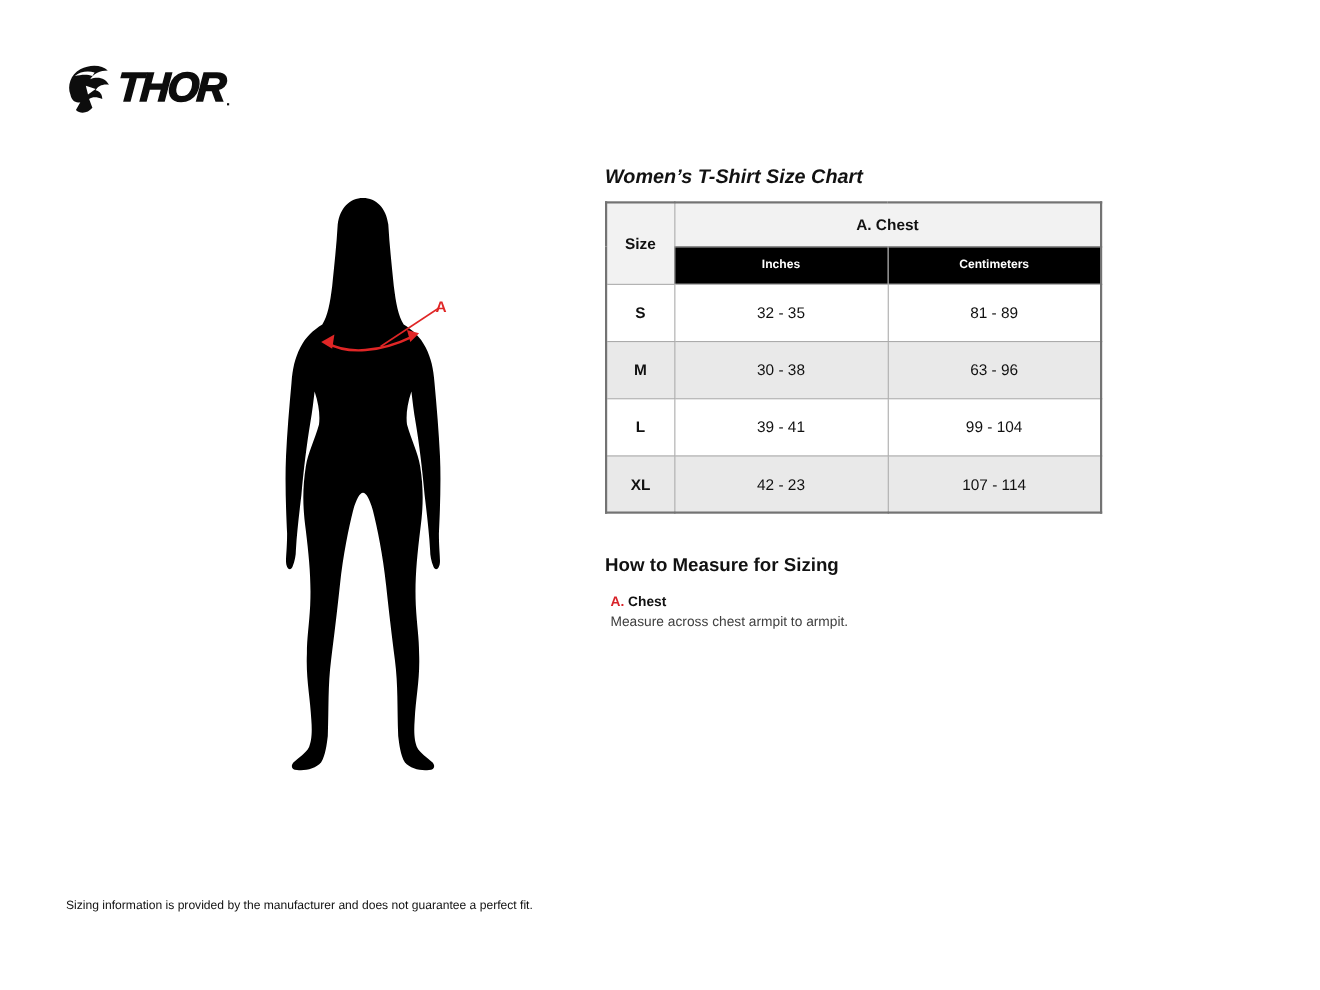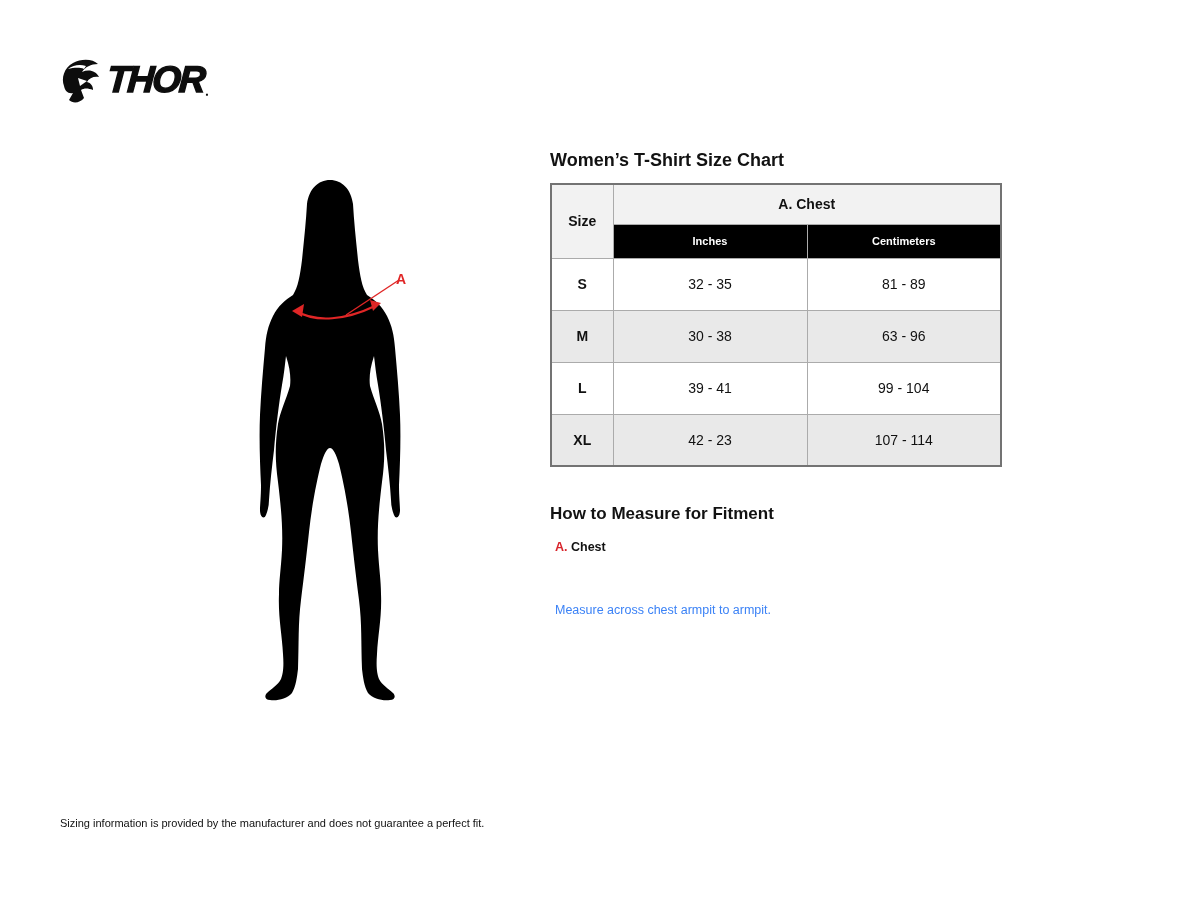--- a/index.html
+++ b/index.html
@@ -16,40 +16,40 @@
     font-size:37px; font-weight:bold; font-style:italic; letter-spacing:-2px;
     color:#0d0d0d; -webkit-text-stroke:1.4px #0d0d0d; line-height:48px;
     transform:skewX(-4deg); margin-left:3px;
   }
   .logo-mark { font-size:8px; color:#0d0d0d; align-self:flex-end; margin:0 0 7px 2px; }
 
   
   .figure-svg { position:absolute; left:248px; top:172px; width:180px; height:540px; }
 
   
-  .chart-title { position:absolute; left:550px; top:150px; font-size:18px; font-weight:bold; color:#121212; }
+  .chart-title { position:absolute; left:550px; top:150px; font-size:18px; font-weight:bold; color:#121212;font-style:italic; }
 
   .size-table {
     position:absolute; left:550px; top:183px; width:450px;
     border-collapse:collapse; table-layout:fixed; border:2px solid #737373;
   }
   .size-table th, .size-table td { border:1px solid #ababab; text-align:center; vertical-align:middle; }
   .col-size { width:62px; }
   .col-unit { width:194px; }
   .size-head { background:#f2f2f2; font-size:14px; font-weight:bold; color:#111; }
   .measure-head { background:#f2f2f2; font-size:14px; font-weight:bold; color:#111; height:40px; }
   .unit-bar { background:#000000; color:#ffffff; font-size:11px; font-weight:bold; height:34px; }
   .size-table td { font-size:14px; height:52px; color:#111; }
   .size-cell { font-weight:bold; }
   .row-alt { background:#e9e9e9; }
 
   .measure-title { position:absolute; left:550px; top:504px; font-size:17px; font-weight:bold; color:#121212; }
   .measure-key { position:absolute; left:555px; top:540px; font-size:12.5px; font-weight:bold; color:#111; }
   .measure-key .red { color:#d8232a; }
-  .measure-desc { position:absolute; left:555px; top:558px; font-size:12.5px; color:#3b82f6;margin-top:45px; }
+  .measure-desc { position:absolute; left:555px; top:558px; font-size:12.5px; color:#404040; }
 
   
   .disclaimer { position:absolute; left:60px; top:817px; font-size:11px; line-height:12.5px; color:#111; }
 </style>
 </head>
 <body>
 
 <div class="page">
 
   <div class="logo">
@@ -127,21 +127,21 @@
         <td>99 - 104</td>
       </tr>
       <tr class="row-alt">
         <td class="size-cell">XL</td>
         <td>42 - 23</td>
         <td>107 - 114</td>
       </tr>
     </tbody>
   </table>
 
-  <div class="measure-title">How to Measure for Fitment</div>
+  <div class="measure-title">How to Measure for Sizing</div>
   <div class="measure-key">
     <span class="red">A.</span>
     <span>Chest</span>
   </div>
   <div class="measure-desc">Measure across chest armpit to armpit.</div>
 
   <div class="disclaimer">
     <div>Sizing information is provided by the manufacturer and does not guarantee a perfect fit.</div>
   </div>
 

